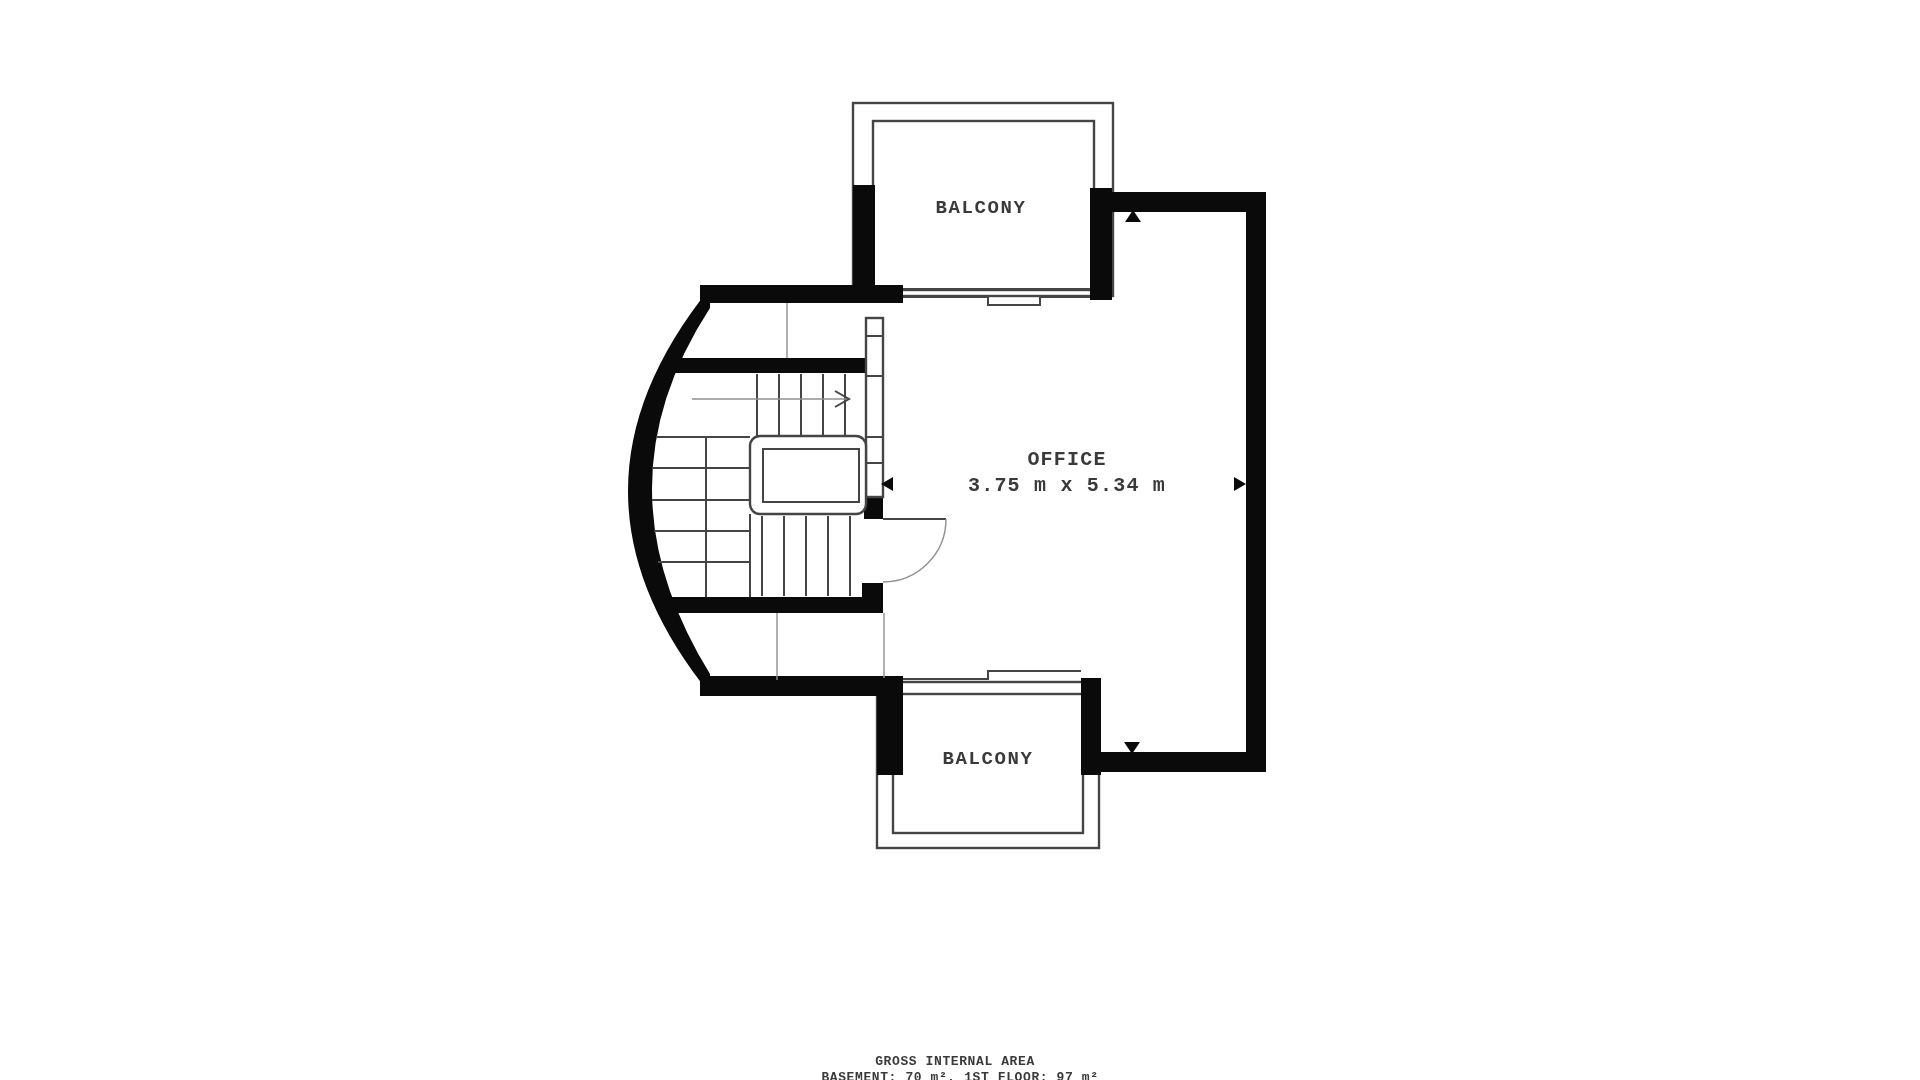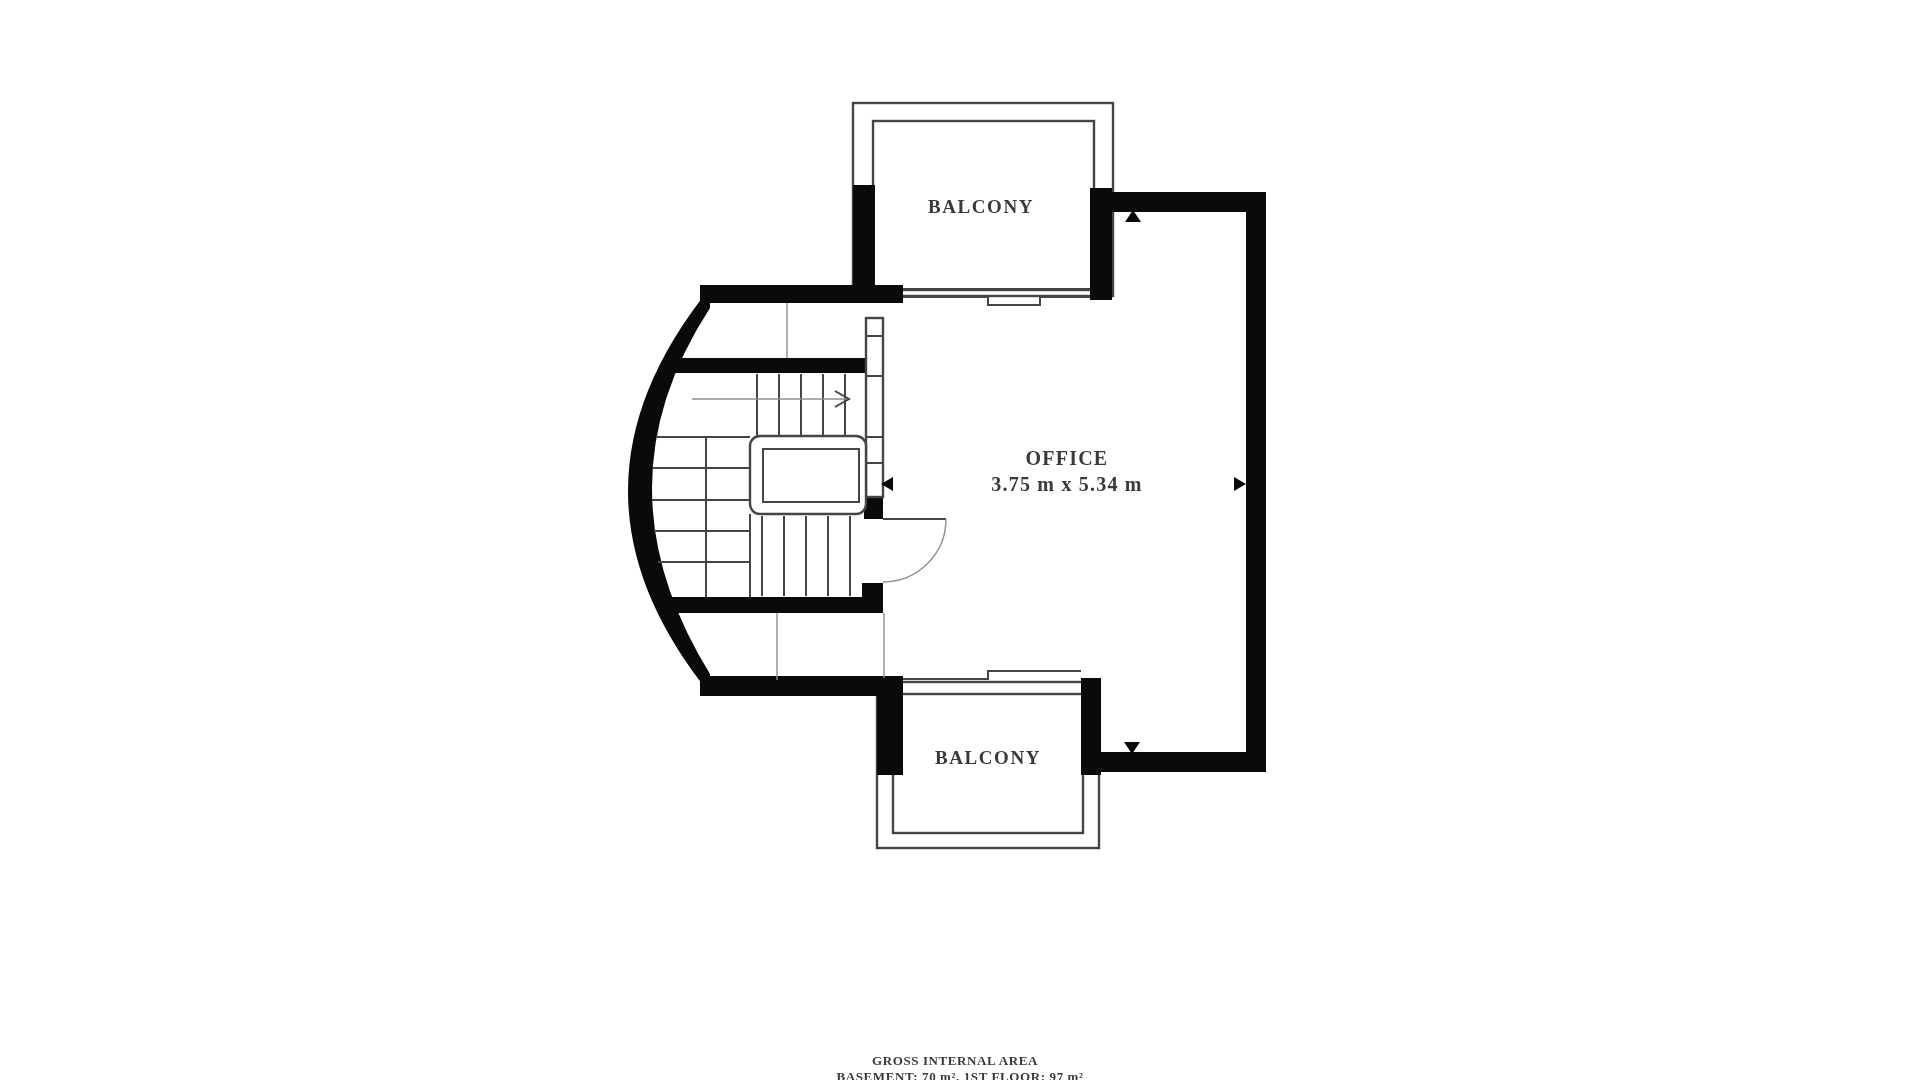--- a/index.html
+++ b/index.html
@@ -4,21 +4,21 @@
 <style>
   :root{
     --wall:#0a0a0a;
     --line:#454545;
     --light:#8f8f8f;
     --text:#3a3a3a;
     --bg:#ffffff;
   }
   html,body{margin:0;padding:0;background:var(--bg);}
   .stage{position:relative;width:1920px;height:1080px;background:var(--bg);overflow:hidden;
-         font-family:Liberation Serif, serif;}
+         font-family:Liberation Mono, monospace;}
   svg{position:absolute;left:0;top:0;}
   .wall{fill:var(--wall);stroke:none;}
   .tline{stroke:var(--line);stroke-width:2;fill:none;}
   .tline-hair{stroke:var(--light);stroke-width:1.4;fill:none;}
   .thinrect{stroke:var(--line);stroke-width:2.4;fill:var(--bg);}
   .arrow{fill:var(--wall);stroke:none;}
   .label{fill:var(--text);font-weight:bold;font-size:19px;letter-spacing:1.6px;text-anchor:middle;}
   .label-big{fill:var(--text);font-weight:bold;font-size:20px;letter-spacing:1.2px;text-anchor:middle;}
   .footer{fill:var(--text);font-weight:bold;font-size:13px;letter-spacing:0.6px;text-anchor:middle;}
 </style>

